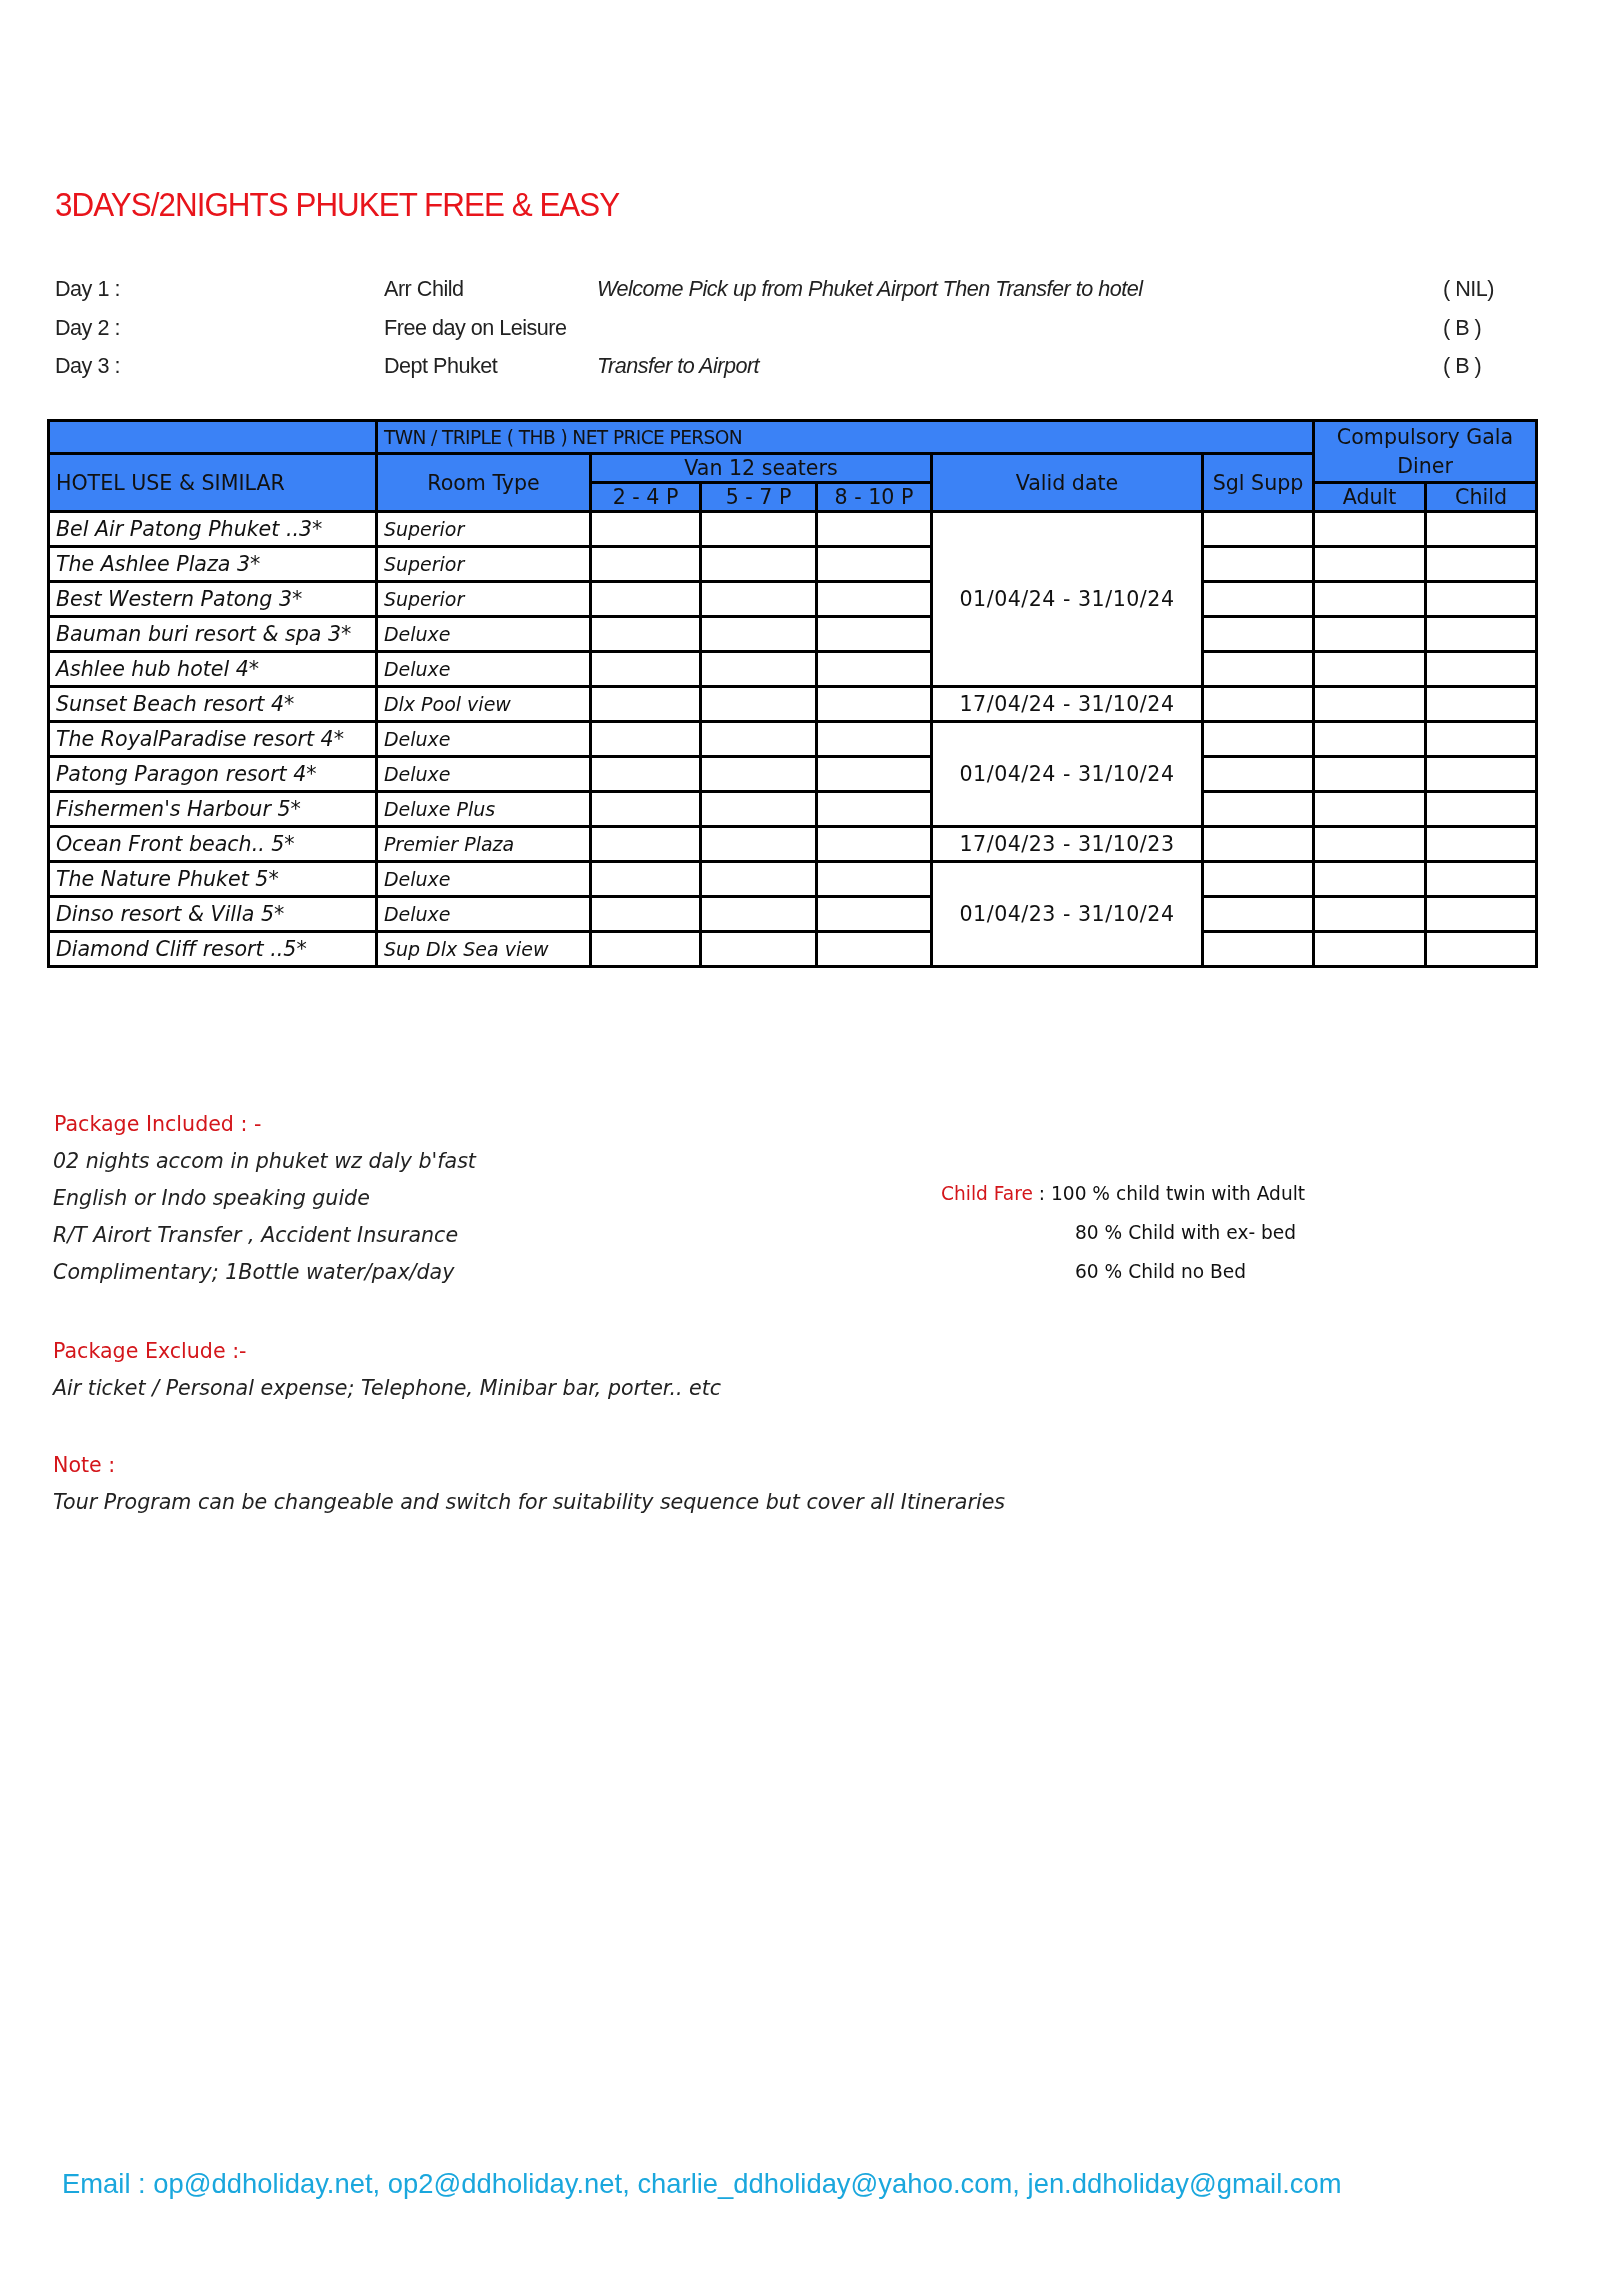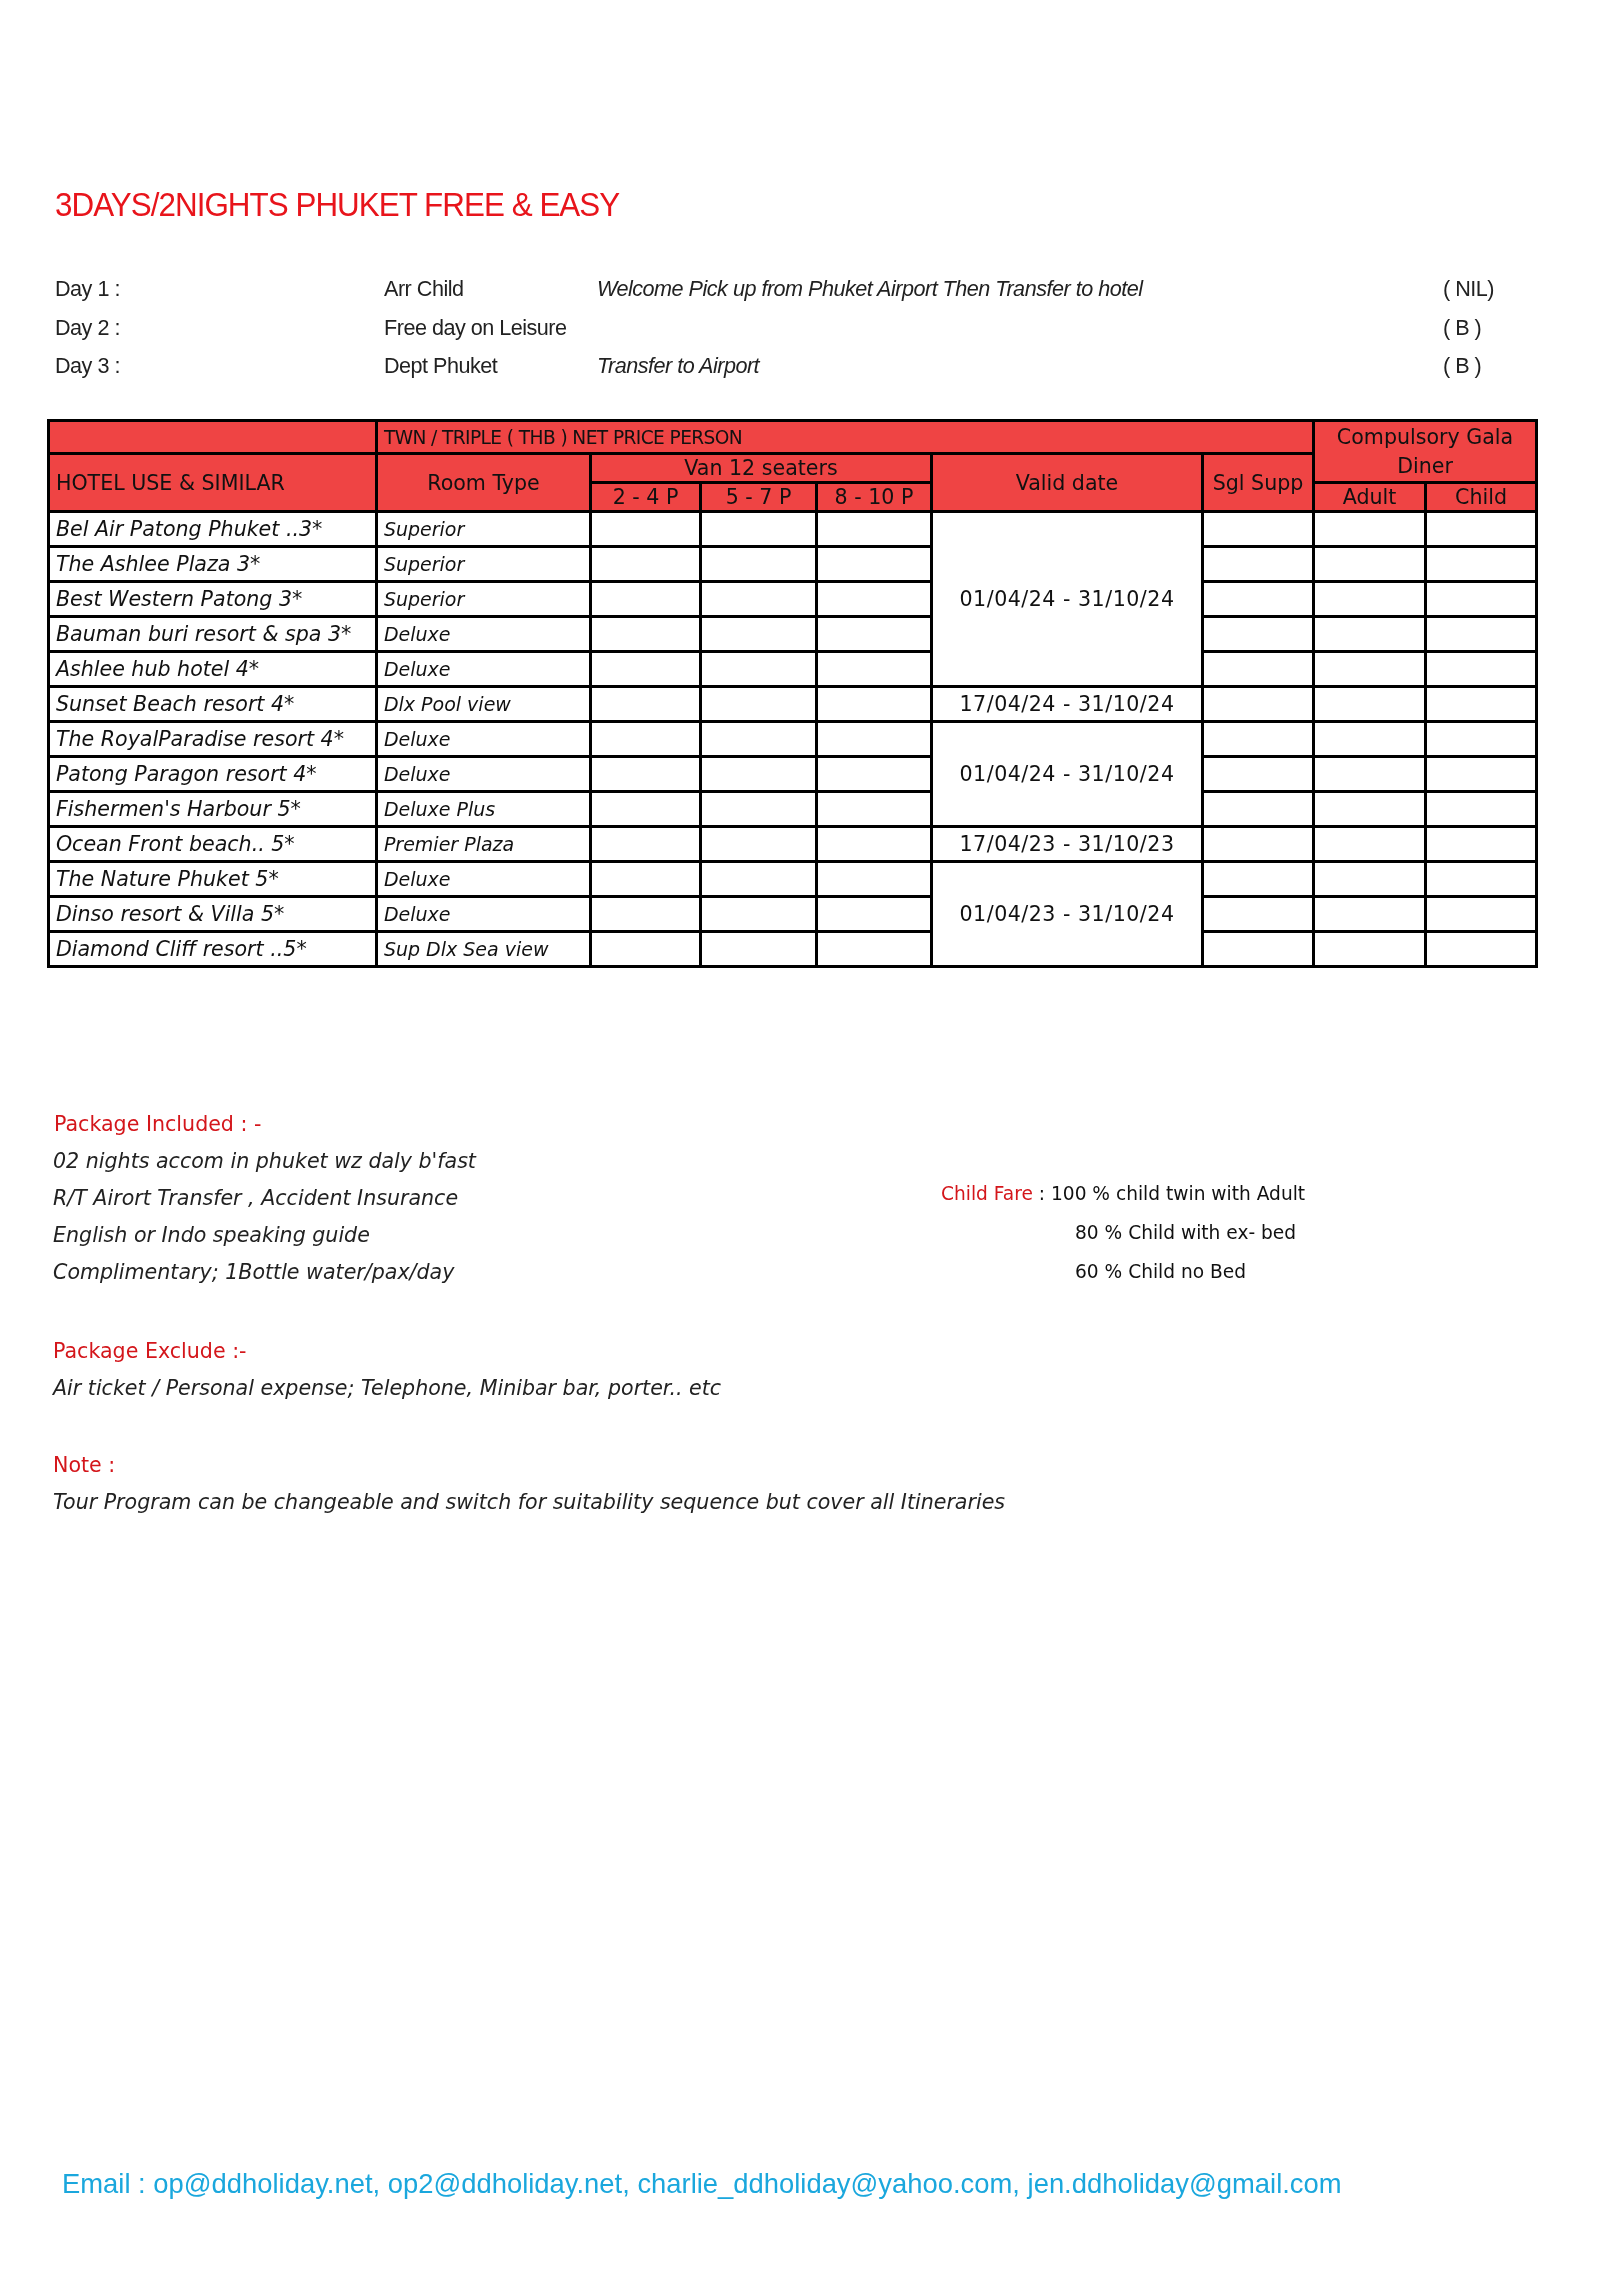--- a/index.html
+++ b/index.html
@@ -11,21 +11,21 @@
           font-family: "Liberation Sans", sans-serif; color: #222; }
   .itin span { position: absolute; white-space: nowrap; }
   .itin .d { left: 0; }
   .itin .p { left: 329px; }
   .itin .desc { left: 542px; font-style: italic; }
   .itin .m { left: 1388px; }
 
   table.rates { position: absolute; left: 47px; top: 419px; width: 1486px; border-collapse: collapse;
                 font-family: "DejaVu Sans", sans-serif; font-size: 20.6px; table-layout: fixed; }
   table.rates td, table.rates th { border: 3.9px solid #000; padding: 0 5.9px; font-weight: normal; }
-  table.rates thead th { background: #ef4444; color: #111; }
+  table.rates thead th { background: #3b82f6; color: #111; }
   .h1 { height: 33px; }
   .h2 { height: 29px; }
   .h3 { height: 29px; }
   th.twn { text-align: left; font-weight: bold; font-size: 18.6px; letter-spacing: -0.6px; }
   th.hotel-h { text-align: left; }
   td.hotel { font-style: italic; font-size: 20.6px; white-space: nowrap; border-top: none; border-bottom: none; height: 32px; padding: 2px 4.9px; }
   td.room { font-style: italic; font-size: 19px; white-space: nowrap; border-top: none; border-bottom: none; padding: 2px 5.9px; }
   td.blank { border-top: none; border-bottom: none; }
   td.date { text-align: center; font-size: 20.6px; letter-spacing: 0.5px; }
   tbody tr:last-child td { border-bottom: 3.9px solid #000; }
@@ -232,22 +232,22 @@
         <td class="blank"></td>
         <td class="blank"></td>
         <td class="blank"></td>
       </tr>
     </tbody>
 </table>
 
 <div class="sect" style="top:1112px">
   <div class="hd" style="margin-left:1px;height:37px">Package Included : -</div>
   <div class="li" style="height:37px">02 nights accom in phuket wz daly b'fast</div>
+  <div class="li" style="height:37px">English or Indo speaking guide</div>
   <div class="li" style="height:37px">R/T Airort Transfer  , Accident Insurance</div>
-  <div class="li" style="height:37px">English or Indo speaking guide</div>
   <div class="li" style="height:37px">Complimentary; 1Bottle water/pax/day</div>
 </div>
 
 <div class="child">
   <div><span class="lbl">Child Fare</span><span> :  </span><span>100 % child twin with Adult</span></div>
   <div style="padding-left:134px">80 % Child with ex- bed</div>
   <div style="padding-left:134px">60  % Child no  Bed</div>
 </div>
 
 <div class="sect" style="top:1339px">

